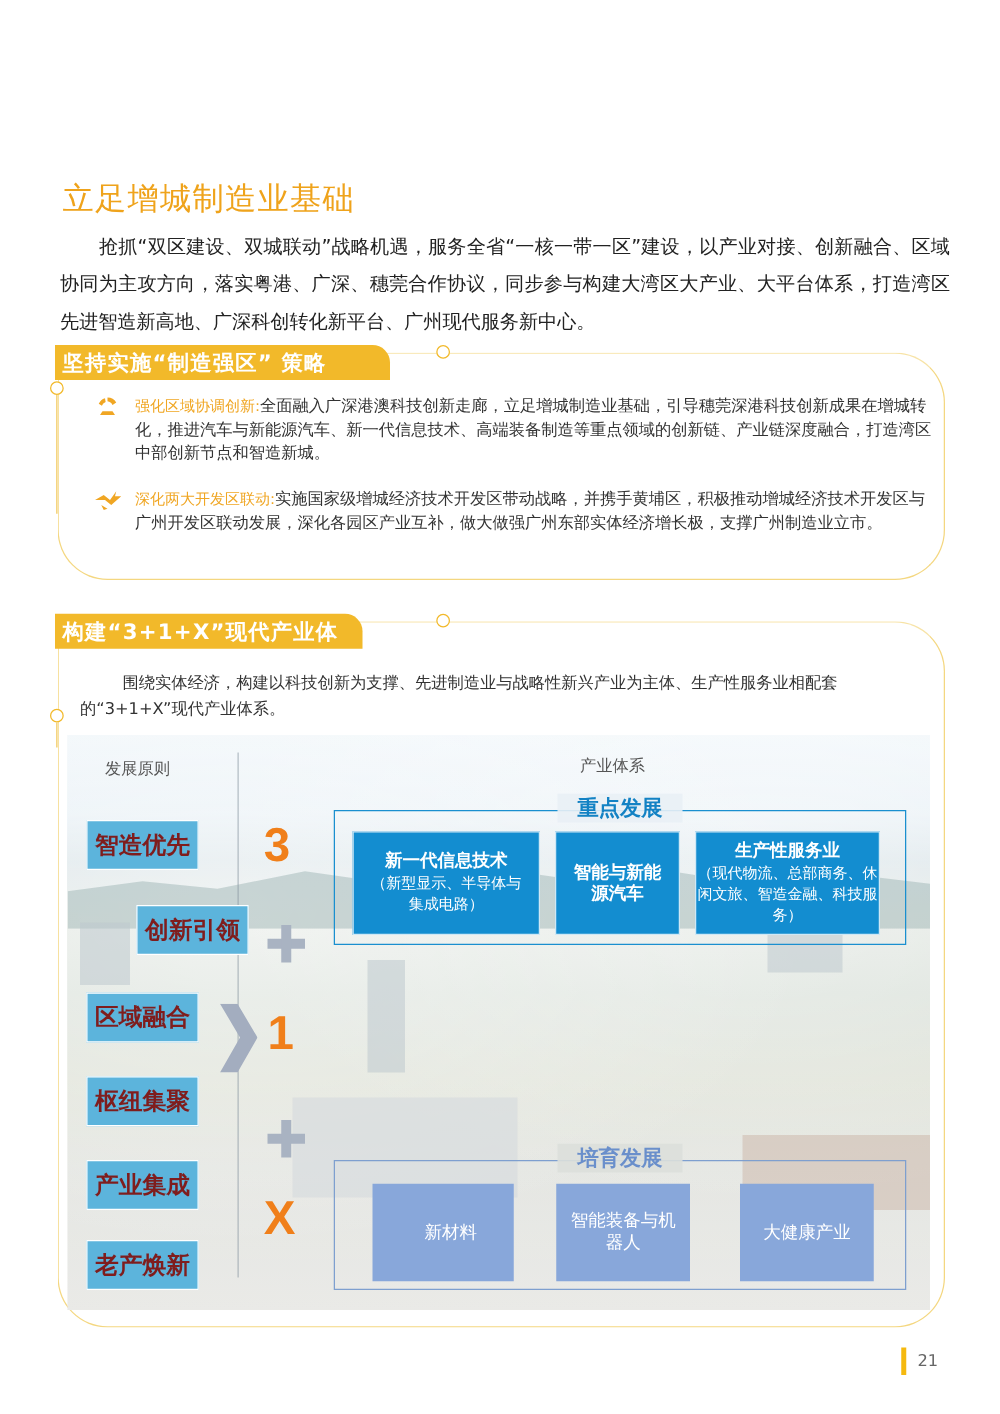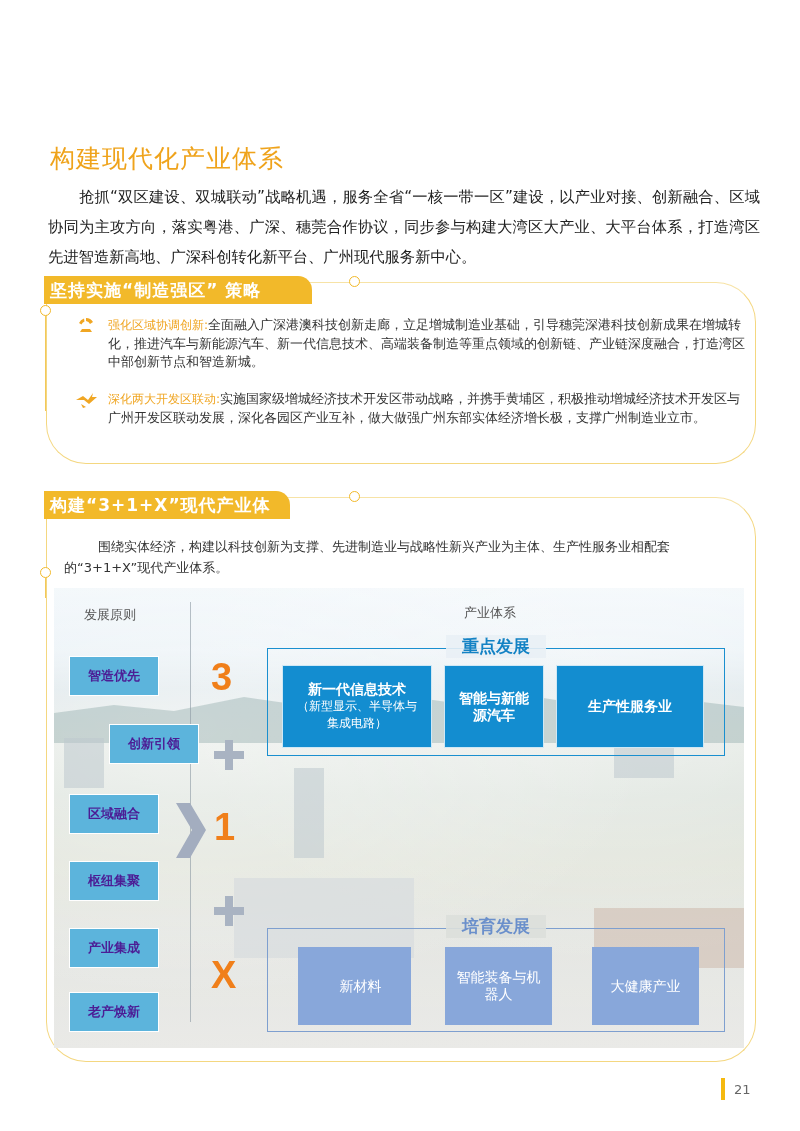--- a/index.html
+++ b/index.html
@@ -38,21 +38,21 @@
   .diagram .haze { position: absolute; inset: 0; background:
       radial-gradient(ellipse at 20% 30%, rgba(255,255,255,.55), transparent 60%),
       radial-gradient(ellipse at 80% 20%, rgba(255,255,255,.5), transparent 55%),
       linear-gradient(180deg, rgba(255,255,255,.35), rgba(255,255,255,.15)); }
   .diagram .hills { position: absolute; left: 0; top: 95px; width: 690px; height: 60px; }
   .bldg { position: absolute; background: rgba(190,200,205,.55); }
 
   .col-head { position: absolute; font-size: 13px; color: #555; }
   .principles-line { position: absolute; left: 136px; top: 14px; width: 1px; height: 420px; background: #8b98a2; opacity: .6; }
 
-  .principle { position: absolute; left: 15px; width: 90px; height: 40px; background: #5cb4dc; border: 1px solid #ffffff; color: #4c1d95; font-size: 13px; font-weight: bold; display: flex; align-items: center; justify-content: center; }
+  .principle { position: absolute; left: 15px; width: 90px; height: 40px; background: #5cb4dc; border: 1px solid #ffffff; color: #7f1d1d; font-size: 19px; font-weight: bold; display: flex; align-items: center; justify-content: center; }
 
   .big-num { position: absolute; left: 157px; font-size: 38px; font-weight: bold; color: #f07f1a; font-family: "Liberation Sans", sans-serif; }
   .plus { position: absolute; left: 160px; width: 30px; height: 30px; }
   .plus::before, .plus::after { content: ""; position: absolute; background: #a9b3c2; }
   .plus::before { left: 0; top: 11px; width: 30px; height: 8px; }
   .plus::after { left: 11px; top: 0; width: 8px; height: 30px; }
   .chevron { position: absolute; left: 122px; top: 215px; width: 30px; height: 55px; }
 
   .group { position: absolute; left: 213px; width: 458px; border: 1.5px solid; }
   .group-label { position: absolute; left: 50%; transform: translateX(-50%); top: -14px; padding: 0 16px; font-size: 17px; font-weight: bold; white-space: nowrap; }
@@ -69,21 +69,21 @@
   .kb { background: #138dd0; border: 1px solid #cfe8f5; top: 16px; height: 83px; }
   .ob { background: #1f78a4; top: 14px; height: 80px; }
   .cb { background: #88a7da; top: 18px; height: 78px; }
 
   .page-num-bar { position: absolute; left: 721px; top: 1078px; width: 4px; height: 22px; background: #f5b90f; }
   .page-num { position: absolute; left: 734px; top: 1082px; font-size: 13px; color: #666; }
 </style>
 </head>
 <body>
 
-<h1 class="page-title">构建现代化产业体系</h1>
+<h1 class="page-title">立足增城制造业基础</h1>
 <p class="intro"><span class="indent"></span><span>抢抓“双区建设、双城联动”战略机遇，服务全省“一核一带一区”建设，以产业对接、创新融合、区域协同为主攻方向，落实粤港、广深、穗莞合作协议，同步参与构建大湾区大产业、大平台体系，打造湾区先进智造新高地、广深科创转化新平台、广州现代服务新中心。</span></p>
 
 <div class="frame frame-1"></div>
 <div class="ring" style="left:349px;top:276px;"></div>
 <div class="ring" style="left:40px;top:305px;"></div>
 <div class="vline" style="left:45px;top:316px;height:95px;"></div>
 <div class="sec-head sec-head-1">坚持实施“制造强区” 策略</div>
 
 <div class="bullet bullet-1">
   <span class="b-icon">
@@ -151,20 +151,21 @@
     <div class="group-label">重点发展</div>
     <div class="box kb" style="left:14px;width:150px;">
       <span class="t">新一代信息技术</span>
       <span class="s" style="width:130px;">（新型显示、半导体与集成电路）</span>
     </div>
     <div class="box kb" style="left:176px;width:100px;">
       <span class="t" style="width:80px;">智能与新能源汽车</span>
     </div>
     <div class="box kb" style="left:288px;width:148px;">
       <span class="t">生产性服务业</span>
+      <span class="s" style="width:146px;">（现代物流、总部商务、休闲文旅、智造金融、科技服务）</span>
     </div>
   </div>
 
 
   <div class="group g-cul">
     <div class="group-label">培育发展</div>
     <div class="box cb" style="left:30px;width:113px;padding-left:12px;">
       <span class="t" style="font-weight:normal;">新材料</span>
     </div>
     <div class="box cb" style="left:177px;width:107px;">

